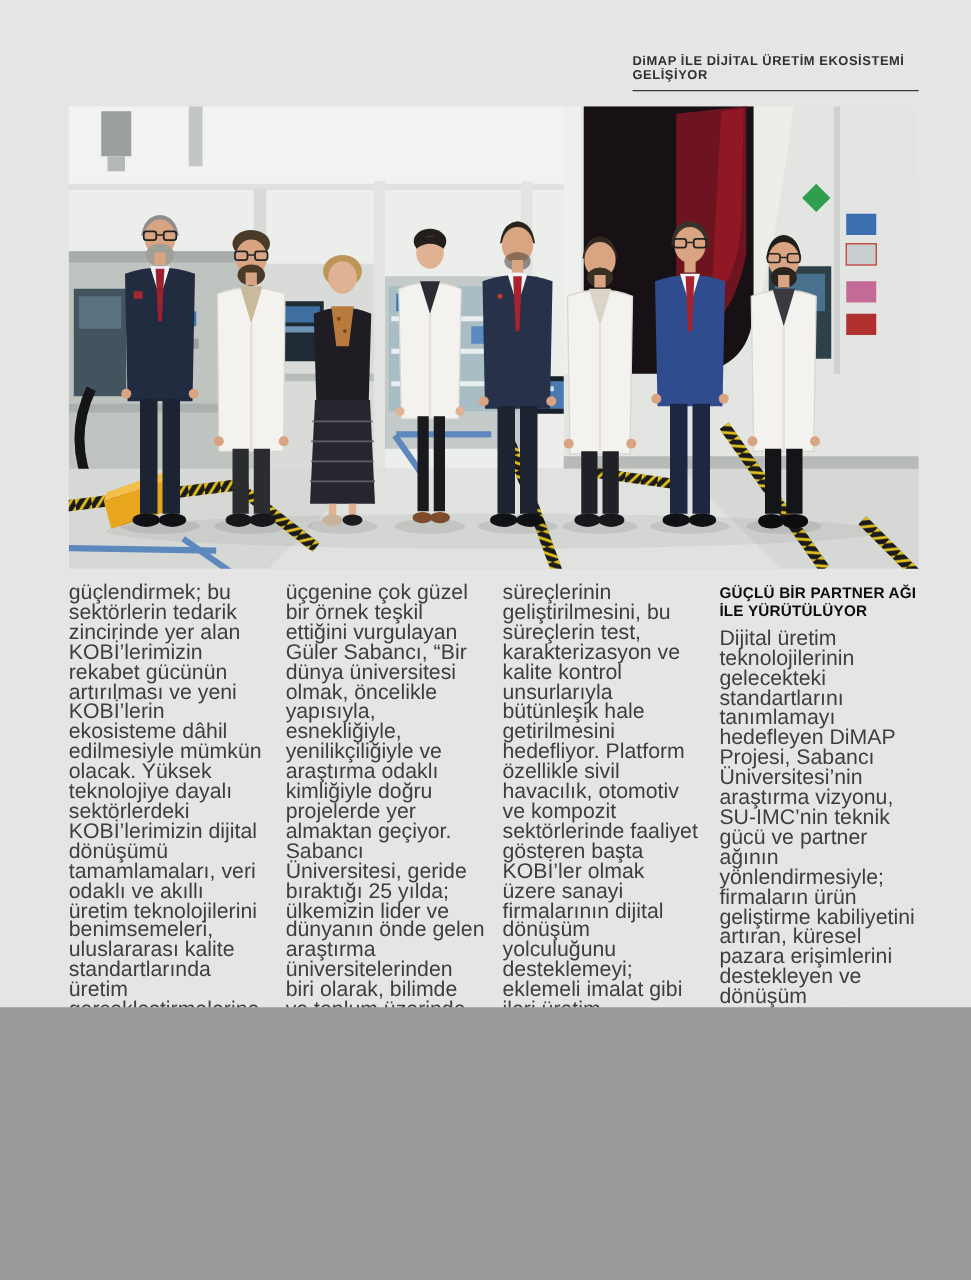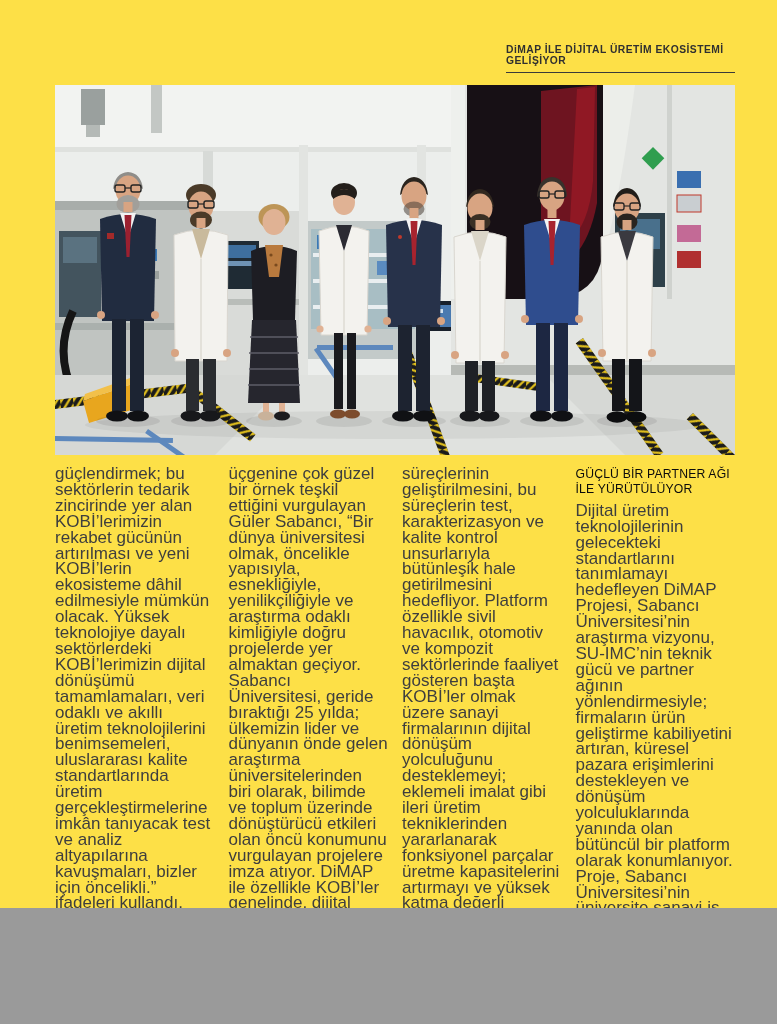--- a/index.html
+++ b/index.html
@@ -1,36 +1,36 @@
 <!DOCTYPE html>
 <html lang="tr"><head>
 <meta charset="utf-8">
 <style>
   html,body{margin:0;padding:0;background:#9a9a9a;}
   .page{
-    position:relative;width:777px;height:908px;margin:0 auto;background:#fde047;
+    position:relative;width:777px;height:806px;margin:0 auto;background:#e5e5e5;
     font-family:"Liberation Sans", sans-serif;overflow:hidden;
   }
   .kicker{
     position:absolute;top:44px;right:42px;width:229px;
     font-size:10.3px;font-weight:700;letter-spacing:.045em;color:#303030;
     border-bottom:1.4px solid #3a3a3a;padding-bottom:5px;line-height:1.1;
   }
   .photo{position:absolute;left:55px;top:85px;width:680px;height:370px;margin:0;}
   .photo svg{display:block;width:100%;height:100%;}
   .columns{
     position:absolute;left:55px;top:466px;width:680px;display:flex;gap:14px;
   }
   .col{flex:1 1 0;min-width:0;}
   .col p{
     margin:0;font-size:17px;line-height:15.9px;color:#3e3e3e;
     text-align:left;letter-spacing:.001em;
   }
   .col h3{
-    margin:14px 0 5px 0;font-size:12.2px;line-height:15.4px;font-weight:400;
+    margin:14px 0 5px 0;font-size:12.2px;line-height:15.4px;font-weight:700;
     color:#0c0c0c;letter-spacing:.015em;
   }
   .col h3.first{margin-top:1px;}
   .pagefoot{
     position:absolute;right:42px;top:989px;font-size:10px;color:#6a6a6a;
     letter-spacing:.05em;
   }
   .pagefoot .num{font-weight:700;color:#141414;font-size:16px;}
   .pagefoot .sep{color:#141414;font-weight:700;margin:0 3px 0 2px;}
 </style>

